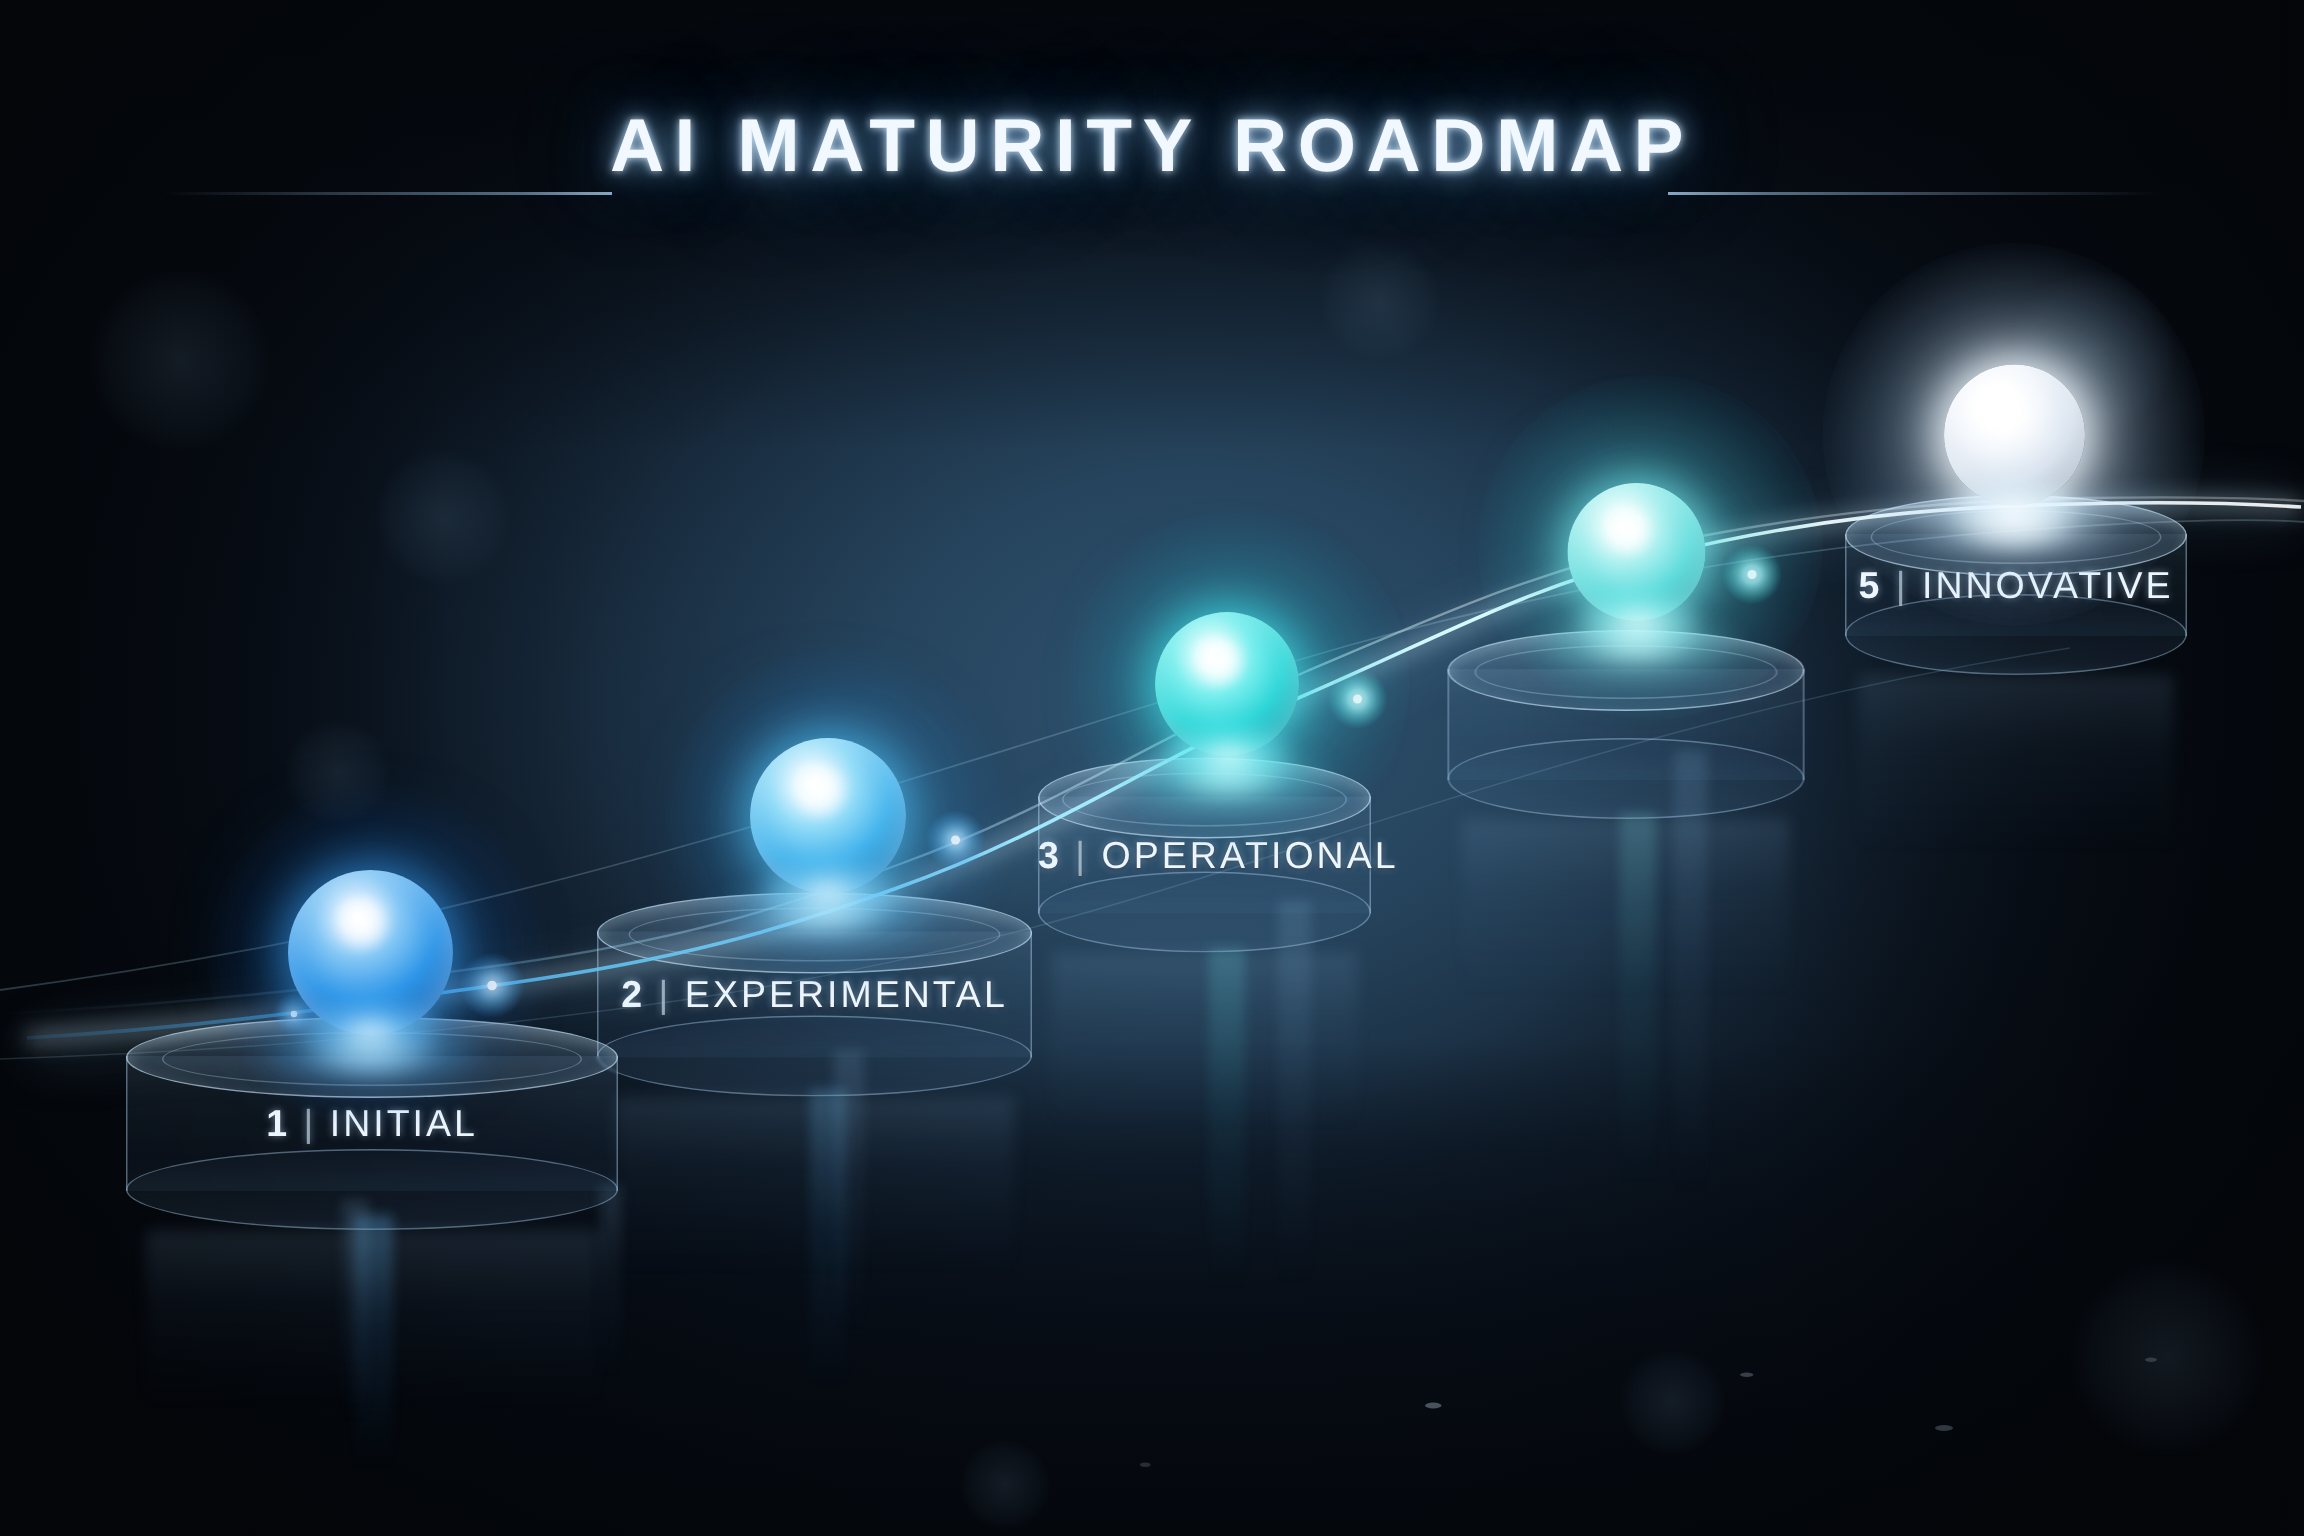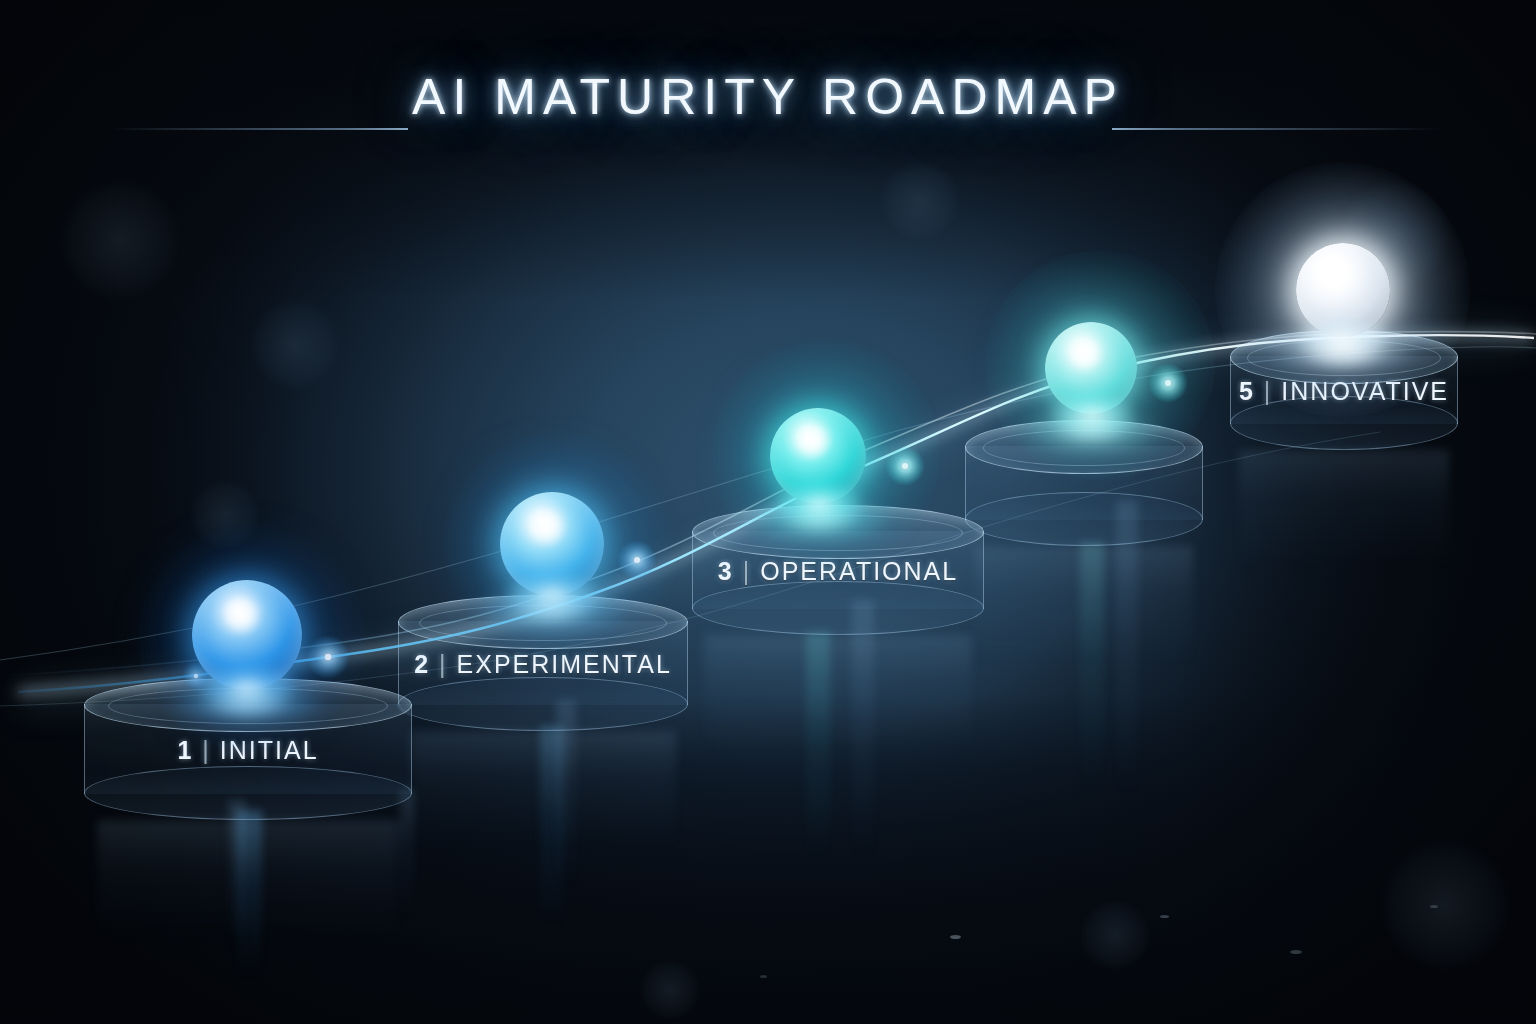--- a/index.html
+++ b/index.html
@@ -64,21 +64,21 @@
 
   
   .title {
     position: absolute;
     left: 0; right: 0;
     top: 68px;
     text-align: center;
     color: #f2f8ff;
     font-size: 50px;
     letter-spacing: 7px;
-    font-weight: 400;
+    font-weight: 700;
     text-shadow:
       0 0 6px rgba(210,235,255,0.95),
       0 0 18px rgba(150,205,255,0.75),
       0 0 42px rgba(90,165,230,0.55),
       0 0 80px rgba(60,130,200,0.35);
   }
   .title-rule {
     position: absolute;
     top: 128px;
     height: 2px;
@@ -238,21 +238,21 @@
 
   <div class="pedestal" style="left:965px; top:420px; width:238px; height:126px;">
     <div class="ped-reflection"></div>
     <div class="ped-body"></div>
     <div class="ped-bottom"></div>
     <div class="ped-top">
       <div class="ped-top-inner"></div>
     </div>
   </div>
 
-  <div class="pedestal" style="left:692px; top:505px; width:292px; height:130px;">
+  <div class="pedestal" style="left:692px; top:505px; width:222px; height:130px;">
     <div class="ped-reflection"></div>
     <div class="ped-body"></div>
     <div class="ped-bottom"></div>
     <div class="ped-top">
       <div class="ped-top-inner"></div>
     </div>
     <div class="ped-label">
       <span class="num">3</span><span class="sep">|</span><span class="name">OPERATIONAL</span>
     </div>
   </div>

